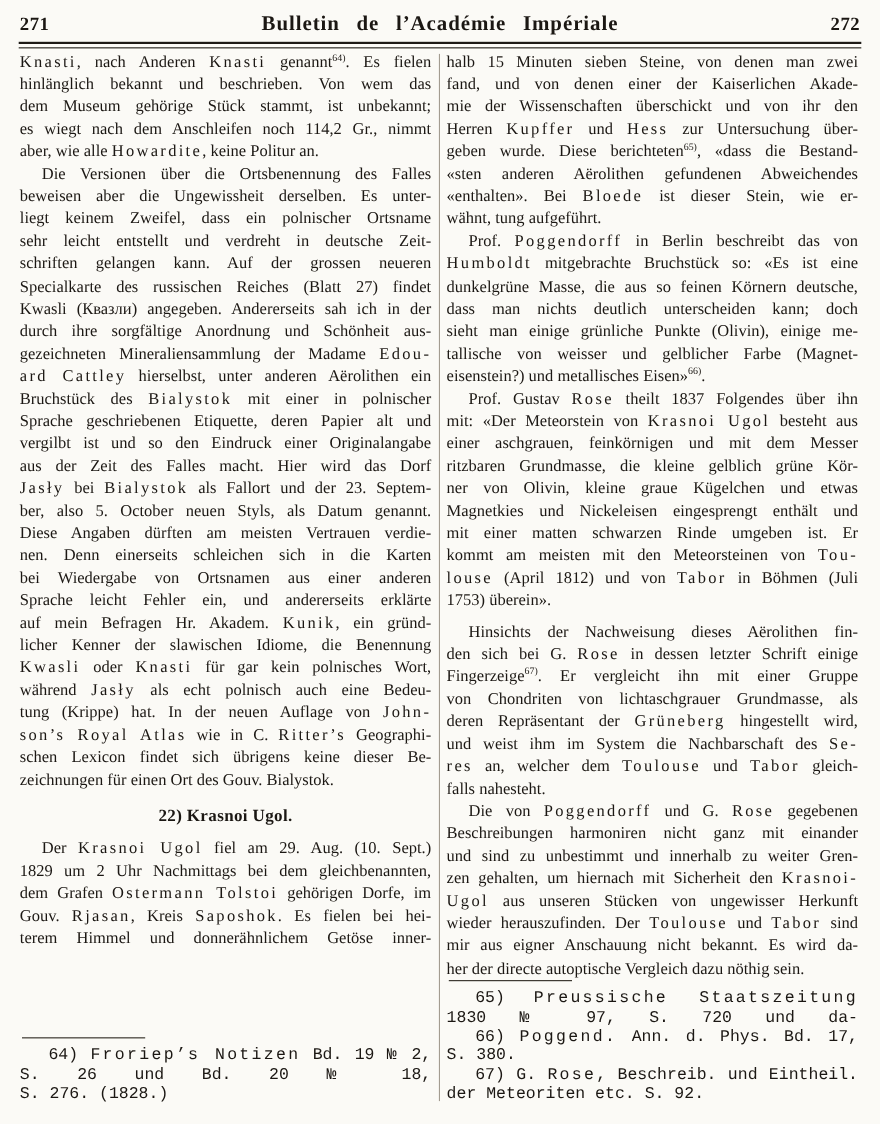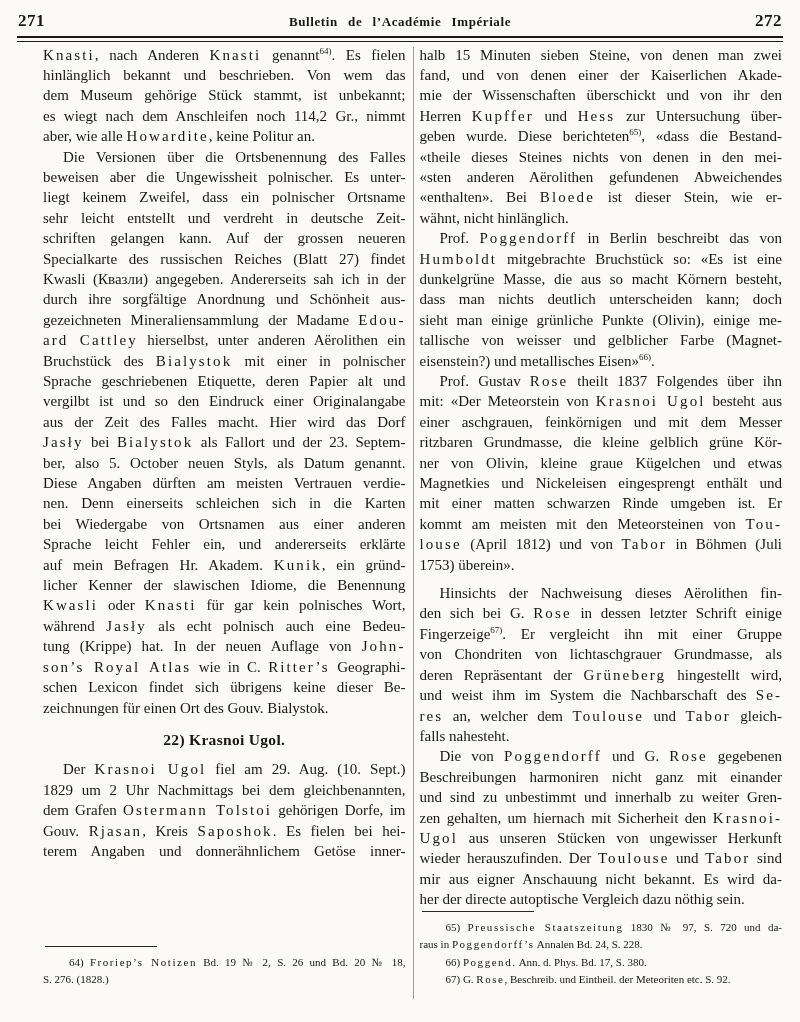--- a/index.html
+++ b/index.html
@@ -11,44 +11,44 @@
     overflow:hidden;
     position:relative;
   }
   .page{width:800px;height:1022px;box-sizing:border-box;}
   .header{
     display:flex;justify-content:space-between;align-items:baseline;
     padding:11px 18px 3px 18px;
     font-weight:bold;font-size:17px;
   }
   .page-num{font-size:17px;letter-spacing:0.5px;}
-  .journal-title{font-size:13px;letter-spacing:0.045em;word-spacing:0.5em;}
+  .journal-title{font-size:19px;letter-spacing:0.045em;word-spacing:0.5em;}
   .double-rule{
     margin:2px 17px 0 17px;height:2.5px;
     border-top:2.6px solid #1d1a15;
     border-bottom:1.4px solid #1d1a15;
   }
-  .body{display:flex;padding:3px 18px 0 18px;margin-left:25px;}
+  .body{display:flex;padding:3px 18px 0 18px;}
   .col{
     width:374px;min-height:958px;
     display:flex;flex-direction:column;
     font-size:15px;line-height:20.4px;
   }
   .gutter{width:1px;background:#a39c90;margin:2px 6px 0 7px;height:952px;flex:none;}
   .line{text-align:justify;text-align-last:justify;}
   .line.first{text-indent:20px;}
   .line.last{text-align-last:left;}
   .para.gap{margin-top:8px;}
   .sp{letter-spacing:0.14em;}
   sup{font-size:0.6em;line-height:0;vertical-align:super;letter-spacing:0;}
   .heading{
     text-align:center;font-weight:bold;font-size:15.5px;
     margin:12px 0 9px 0;letter-spacing:0.02em;
   }
-  .footnotes{margin-top:auto;font-size:11px;line-height:17.4px;padding-bottom:14px;}
+  .footnotes{margin-top:auto;font-size:15px;line-height:17.4px;padding-bottom:14px;font-family:Liberation Mono, monospace;}
   .fnrule{width:112px;border-top:1.6px solid #2b2620;margin:0 0 7px 2px;}
   .fn .line.first{text-indent:26px;}
 </style>
 </head>
 <body>
 
 <div class="page">
   <div class="header">
     <span class="page-num">271</span>
     <span class="journal-title">Bulletin de l’Académie Impériale</span>
@@ -59,21 +59,21 @@
     <div class="col">
         <div class="para">
           <div class="line"><span class="sp">Knasti</span>, nach Anderen <span class="sp">Knasti</span> genannt<sup>64)</sup>. Es fielen</div>
           <div class="line">hinlänglich bekannt und beschrieben. Von wem das</div>
           <div class="line">dem Museum gehörige Stück stammt, ist unbekannt;</div>
           <div class="line">es wiegt nach dem Anschleifen noch 114,2 Gr., nimmt</div>
           <div class="line last">aber, wie alle <span class="sp">Howardite</span>, keine Politur an.</div>
         </div>
         <div class="para">
           <div class="line first">Die Versionen über die Ortsbenennung des Falles</div>
-          <div class="line">beweisen aber die Ungewissheit polnischer. Es unter-</div>
+          <div class="line">beweisen aber die Ungewissheit derselben. Es unter-</div>
           <div class="line">liegt keinem Zweifel, dass ein polnischer Ortsname</div>
           <div class="line">sehr leicht entstellt und verdreht in deutsche Zeit-</div>
           <div class="line">schriften gelangen kann. Auf der grossen neueren</div>
           <div class="line">Specialkarte des russischen Reiches (Blatt 27) findet</div>
           <div class="line">Kwasli (Квазли) angegeben. Andererseits sah ich in der</div>
           <div class="line">durch ihre sorgfältige Anordnung und Schönheit aus-</div>
           <div class="line">gezeichneten Mineraliensammlung der Madame <span class="sp">Edou-</span></div>
           <div class="line"><span class="sp">ard Cattley</span> hierselbst, unter anderen Aërolithen ein</div>
           <div class="line">Bruchstück des <span class="sp">Bialystok</span> mit einer in polnischer</div>
           <div class="line">Sprache geschriebenen Etiquette, deren Papier alt und</div>
@@ -93,47 +93,46 @@
           <div class="line"><span class="sp">son’s Royal Atlas</span> wie in C. <span class="sp">Ritter’s</span> Geographi-</div>
           <div class="line">schen Lexicon findet sich übrigens keine dieser Be-</div>
           <div class="line last">zeichnungen für einen Ort des Gouv. Bialystok.</div>
         </div>
         <div class="heading">22) Krasnoi Ugol.</div>
         <div class="para">
           <div class="line first">Der <span class="sp">Krasnoi Ugol</span> fiel am 29. Aug. (10. Sept.)</div>
           <div class="line">1829 um 2 Uhr Nachmittags bei dem gleichbenannten,</div>
           <div class="line">dem Grafen <span class="sp">Ostermann Tolstoi</span> gehörigen Dorfe, im</div>
           <div class="line">Gouv. <span class="sp">Rjasan</span>, Kreis <span class="sp">Saposhok</span>. Es fielen bei hei-</div>
-          <div class="line">terem Angaben und donnerähnlichem Getöse inner-</div>
+          <div class="line">terem Himmel und donnerähnlichem Getöse inner-</div>
         </div>
         <div class="footnotes">
           <div class="fnrule"></div>
           <div class="fn">
             <div class="line first">64) <span class="sp">Froriep’s Notizen</span> Bd. 19 № 2, S. 26 und Bd. 20 № 18,</div>
             <div class="line last">S. 276. (1828.)</div>
           </div>
         </div>
       </div>
     <div class="gutter"></div>
     <div class="col">
         <div class="para">
           <div class="line">halb 15 Minuten sieben Steine, von denen man zwei</div>
           <div class="line">fand, und von denen einer der Kaiserlichen Akade-</div>
           <div class="line">mie der Wissenschaften überschickt und von ihr den</div>
           <div class="line">Herren <span class="sp">Kupffer</span> und <span class="sp">Hess</span> zur Untersuchung über-</div>
           <div class="line">geben wurde. Diese berichteten<sup>65)</sup>, «dass die Bestand-</div>
-          <div class="line">«theile dieses Steines nichts von denen in den mei-</div>
           <div class="line">«sten anderen Aërolithen gefundenen Abweichendes</div>
           <div class="line">«enthalten». Bei <span class="sp">Bloede</span> ist dieser Stein, wie er-</div>
-          <div class="line last">wähnt, nicht hinlänglich.</div>
+          <div class="line last">wähnt, tung aufgeführt.</div>
         </div>
         <div class="para">
           <div class="line first">Prof. <span class="sp">Poggendorff</span> in Berlin beschreibt das von</div>
           <div class="line"><span class="sp">Humboldt</span> mitgebrachte Bruchstück so: «Es ist eine</div>
-          <div class="line">dunkelgrüne Masse, die aus so macht Körnern besteht,</div>
+          <div class="line">dunkelgrüne Masse, die aus so feinen Körnern deutsche,</div>
           <div class="line">dass man nichts deutlich unterscheiden kann; doch</div>
           <div class="line">sieht man einige grünliche Punkte (Olivin), einige me-</div>
           <div class="line">tallische von weisser und gelblicher Farbe (Magnet-</div>
           <div class="line last">eisenstein?) und metallisches Eisen»<sup>66)</sup>.</div>
         </div>
         <div class="para">
           <div class="line first">Prof. Gustav <span class="sp">Rose</span> theilt 1837 Folgendes über ihn</div>
           <div class="line">mit: «Der Meteorstein von <span class="sp">Krasnoi Ugol</span> besteht aus</div>
           <div class="line">einer aschgrauen, feinkörnigen und mit dem Messer</div>
           <div class="line">ritzbaren Grundmasse, die kleine gelblich grüne Kör-</div>
@@ -161,21 +160,20 @@
           <div class="line">zen gehalten, um hiernach mit Sicherheit den <span class="sp">Krasnoi-</span></div>
           <div class="line"><span class="sp">Ugol</span> aus unseren Stücken von ungewisser Herkunft</div>
           <div class="line">wieder herauszufinden. Der <span class="sp">Toulouse</span> und <span class="sp">Tabor</span> sind</div>
           <div class="line">mir aus eigner Anschauung nicht bekannt. Es wird da-</div>
           <div class="line last">her der directe autoptische Vergleich dazu nöthig sein.</div>
         </div>
         <div class="footnotes">
           <div class="fnrule"></div>
           <div class="fn">
             <div class="line first">65) <span class="sp">Preussische Staatszeitung</span> 1830 № 97, S. 720 und da-</div>
-            <div class="line last">raus in <span class="sp">Poggendorff’s</span> Annalen Bd. 24, S. 228.</div>
           </div>
           <div class="fn">
             <div class="line first last">66) <span class="sp">Poggend.</span> Ann. d. Phys. Bd. 17, S. 380.</div>
           </div>
           <div class="fn">
             <div class="line first last">67) G. <span class="sp">Rose</span>, Beschreib. und Eintheil. der Meteoriten etc. S. 92.</div>
           </div>
         </div>
       </div>
   </div>

